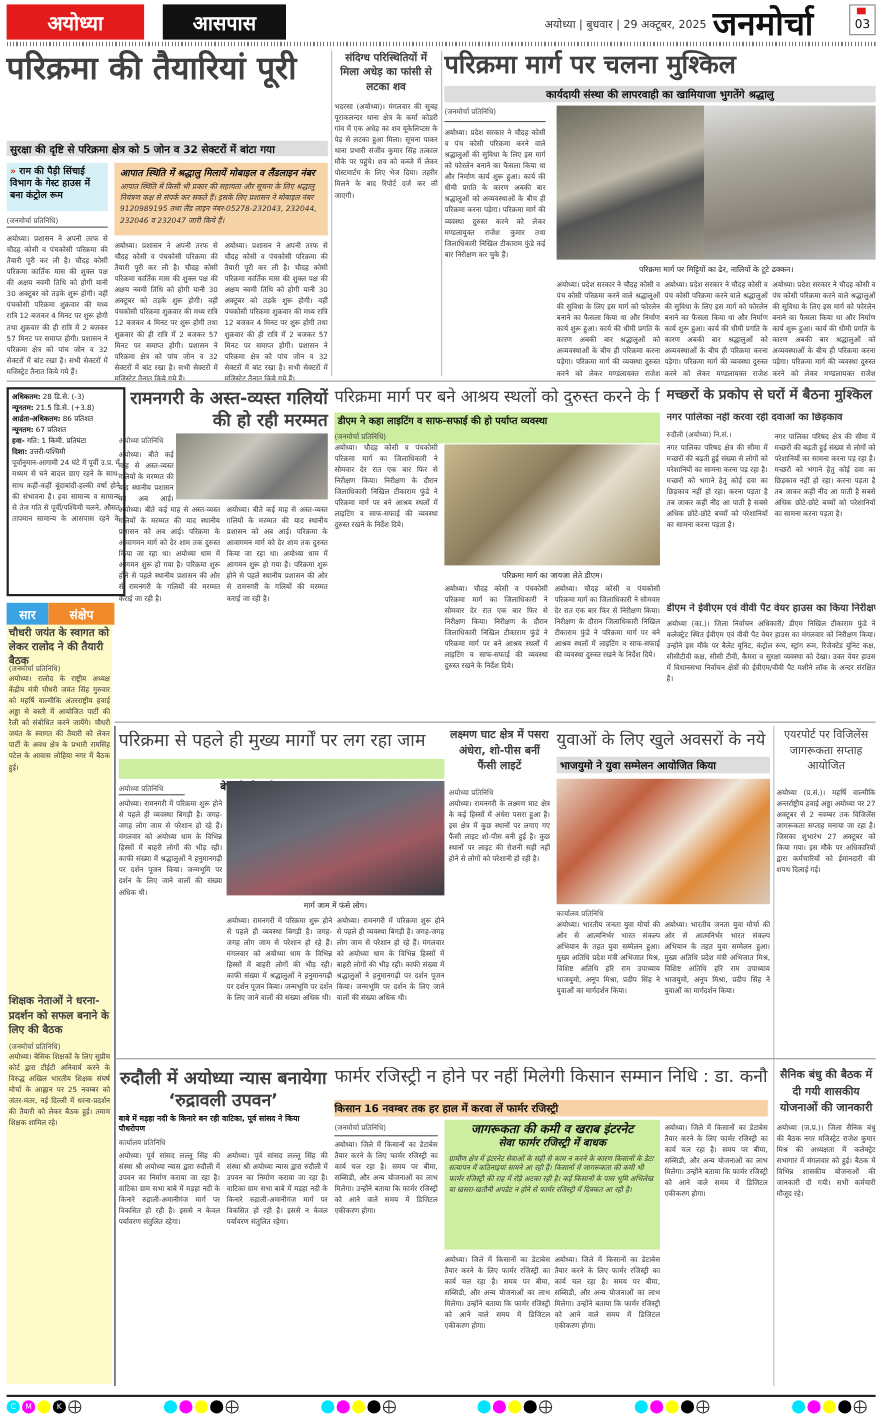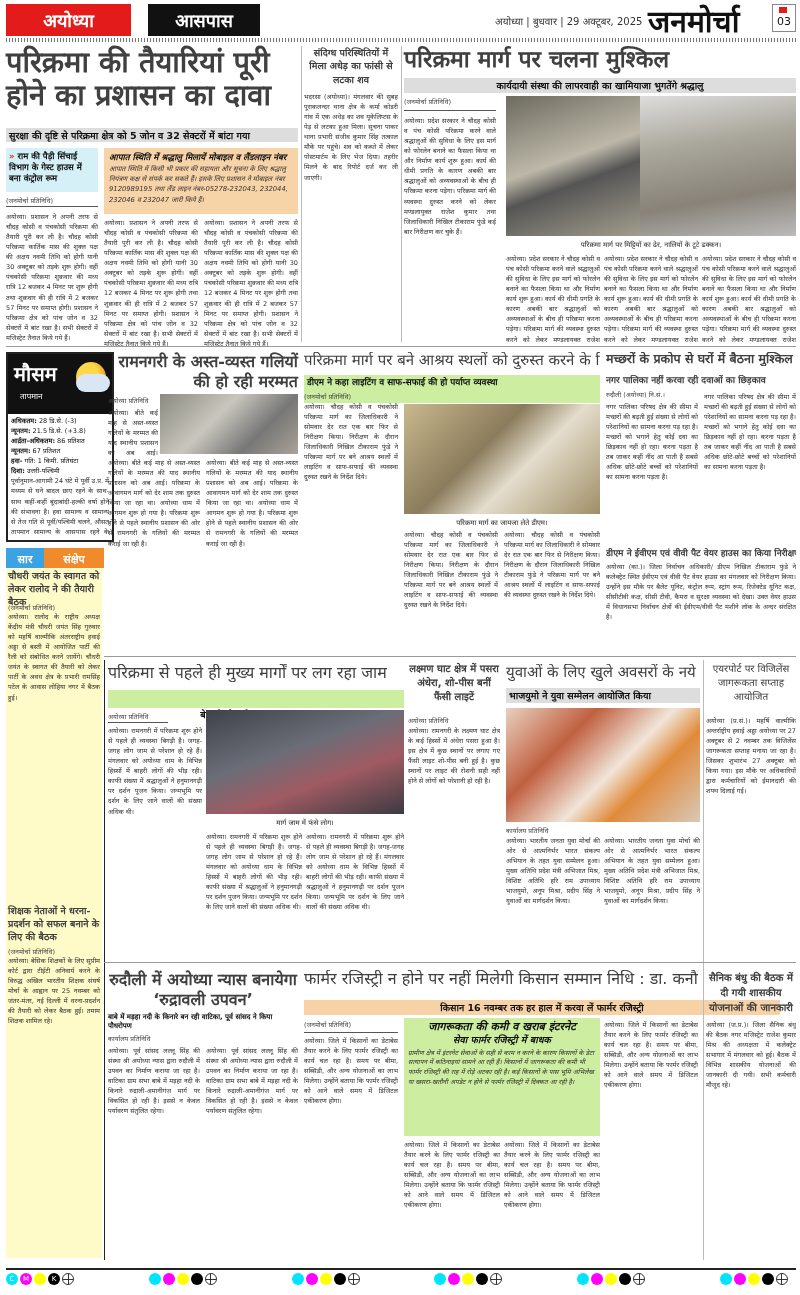--- a/index.html
+++ b/index.html
@@ -40,21 +40,20 @@
 <div class="abs dateline">अयोध्या | बुधवार | 29 अक्टूबर, 2025</div>
 <div class="abs masthead">जनमोर्चा</div>
 <div class="abs pageno">
     <span class="flag"></span>
     <span>03</span>
   </div>
 <div class="abs dots"></div>
 
 <div class="abs h1" style="left:6px;top:46px;width:292px;font-size:29px;">
   <div>परिक्रमा की तैयारियां पूरी</div>
-  <div>होने का प्रशासन का दावा</div>
 </div>
 <div class="abs bar-grey" style="left:6px;top:128px;width:292px;height:14px;font-size:9.5px;font-weight:bold;padding:1px 3px;white-space:nowrap;overflow:hidden">सुरक्षा की दृष्टि से परिक्रमा क्षेत्र को 5 जोन व 32 सेक्टरों में बांटा गया</div>
 <div class="abs box-cyan" style="left:6px;top:148px;width:92px;height:44px;font-size:8.5px;font-weight:bold;padding:3px;line-height:1.3">
   <span style="color:#d31">» </span><span>राम की पैड़ी सिंचाई विभाग के गेस्ट हाउस में बना कंट्रोल रूम</span>
 </div>
 <div class="abs byline" style="left:6px;top:196px">(जनमोर्चा प्रतिनिधि)</div>
 <div class="abs rule" style="left:6px;top:206px;width:92px"></div>
 <div class="abs box-peach" style="left:104px;top:148px;width:194px;height:66px;padding:3px 5px">
   <div style="font-size:8.5px;font-weight:bold;font-style:italic;margin-bottom:2px">आपात स्थिति में श्रद्धालु मिलायें मोबाइल व लैंडलाइन नंबर</div>
   <div style="font-size:6.8px;font-style:italic;line-height:1.5;color:#333">आपात स्थिति में किसी भी प्रकार की सहायता और सूचना के लिए श्रद्धालु नियंत्रण कक्ष से संपर्क कर सकते हैं। इसके लिए प्रशासन ने मोबाइल नंबर 9120989195 तथा लैंड लाइन नंबर-05278-232043, 232044, 232046 व 232047 जारी किये हैं।</div>
@@ -72,26 +71,20 @@
 <div class="abs rule" style="left:404px;top:110px;width:92px"></div>
 <div class="abs txt" style="left:404px;top:116px;width:92px;height:226px">अयोध्या। प्रदेश सरकार ने चौदह कोसी व पंच कोसी परिक्रमा करने वाले श्रद्धालुओं की सुविधा के लिए इस मार्ग को फोरलेन बनाने का फैसला किया था और निर्माण कार्य शुरू हुआ। कार्य की धीमी प्रगति के कारण अबकी बार श्रद्धालुओं को अव्यवस्थाओं के बीच ही परिक्रमा करना पड़ेगा। परिक्रमा मार्ग की व्यवस्था दुरुस्त करने को लेकर मण्डलायुक्त राजेश कुमार तथा जिलाधिकारी निखिल टीकाराम फुंडे कई बार निरीक्षण कर चुके हैं।</div>
 <div class="abs img" style="left:506px;top:96px;width:134px;height:140px;background:linear-gradient(160deg,#6d6a5f,#bdb8a8 45%,#555 60%,#a29d8d)"></div>
 <div class="abs img" style="left:640px;top:96px;width:156px;height:140px;background:linear-gradient(170deg,#ddd,#a9a69b 35%,#888278 70%,#bbb)"></div>
 <div class="abs cap" style="left:506px;top:240px;width:290px">परिक्रमा मार्ग पर मिट्टियों का ढेर, नालियों के टूटे ढक्कन।</div>
 <div class="abs txt" style="left:506px;top:254px;width:94px;height:88px">अयोध्या। प्रदेश सरकार ने चौदह कोसी व पंच कोसी परिक्रमा करने वाले श्रद्धालुओं की सुविधा के लिए इस मार्ग को फोरलेन बनाने का फैसला किया था और निर्माण कार्य शुरू हुआ। कार्य की धीमी प्रगति के कारण अबकी बार श्रद्धालुओं को अव्यवस्थाओं के बीच ही परिक्रमा करना पड़ेगा। परिक्रमा मार्ग की व्यवस्था दुरुस्त करने को लेकर मण्डलायुक्त राजेश कुमार तथा जिलाधिकारी निखिल टीकाराम फुंडे कई बार निरीक्षण कर चुके हैं।</div>
 <div class="abs txt" style="left:604px;top:254px;width:94px;height:88px">अयोध्या। प्रदेश सरकार ने चौदह कोसी व पंच कोसी परिक्रमा करने वाले श्रद्धालुओं की सुविधा के लिए इस मार्ग को फोरलेन बनाने का फैसला किया था और निर्माण कार्य शुरू हुआ। कार्य की धीमी प्रगति के कारण अबकी बार श्रद्धालुओं को अव्यवस्थाओं के बीच ही परिक्रमा करना पड़ेगा। परिक्रमा मार्ग की व्यवस्था दुरुस्त करने को लेकर मण्डलायुक्त राजेश कुमार तथा जिलाधिकारी निखिल टीकाराम फुंडे कई बार निरीक्षण कर चुके हैं।</div>
 <div class="abs txt" style="left:702px;top:254px;width:94px;height:88px">अयोध्या। प्रदेश सरकार ने चौदह कोसी व पंच कोसी परिक्रमा करने वाले श्रद्धालुओं की सुविधा के लिए इस मार्ग को फोरलेन बनाने का फैसला किया था और निर्माण कार्य शुरू हुआ। कार्य की धीमी प्रगति के कारण अबकी बार श्रद्धालुओं को अव्यवस्थाओं के बीच ही परिक्रमा करना पड़ेगा। परिक्रमा मार्ग की व्यवस्था दुरुस्त करने को लेकर मण्डलायुक्त राजेश कुमार तथा जिलाधिकारी निखिल टीकाराम फुंडे कई बार निरीक्षण कर चुके हैं।</div>
 
 <div class="abs weather">
-  <div class="wtop">
-    <div style="position:absolute;left:6px;top:6px;font-size:20px;font-weight:bold">मौसम</div>
-    <div style="position:absolute;left:12px;top:36px;font-size:8px">तापमान</div>
-    <div class="sun"></div>
-    <div class="cloud"></div>
-  </div>
   <div style="padding:2px 3px;font-size:6.5px;line-height:1.55">
     <div><b>अधिकतम:</b> <span>28 डि.से. (-3)</span></div>
     <div><b>न्यूनतम:</b> <span>21.5 डि.से. (+3.8)</span></div>
     <div><b>आर्द्रता-अधिकतम:</b> <span>86 प्रतिशत</span></div>
     <div><b>न्यूनतम:</b> <span>67 प्रतिशत</span></div>
     <div><b>हवा-</b> <span>गति: 1 किमी. प्रतिघंटा</span></div>
     <div><b>दिशा:</b> <span>उत्तरी-पश्चिमी</span></div>
     <div style="height:60px;overflow:hidden;text-align:justify;color:#333">पूर्वानुमान-आगामी 24 घंटे में पूर्वी उ.प्र. में मध्यम से घने बादल छाए रहने के साथ-साथ कहीं-कहीं बूंदाबांदी-हल्की वर्षा होने की संभावना है। हवा सामान्य व सामान्य से तेज गति से पूर्वी/पश्चिमी चलने, औसत तापमान सामान्य के आसपास रहने के आसार हैं।</div>
   </div>
 </div>
@@ -155,21 +148,21 @@
 <div class="abs h1" style="left:706px;top:662px;width:90px;font-size:10px;text-align:center;line-height:1.4;font-weight:normal">एयरपोर्ट पर विजिलेंस जागरूकता सप्ताह आयोजित</div>
 <div class="abs txt" style="left:706px;top:716px;width:90px;height:240px">अयोध्या (प्र.सं.)। महर्षि वाल्मीकि अन्तर्राष्ट्रीय हवाई अड्डा अयोध्या पर 27 अक्टूबर से 2 नवम्बर तक विजिलेंस जागरूकता सप्ताह मनाया जा रहा है। जिसका शुभारंभ 27 अक्टूबर को किया गया। इस मौके पर अधिकारियों द्वारा कर्मचारियों को ईमानदारी की शपथ दिलाई गई।</div>
 
 <div class="abs h1" style="left:108px;top:970px;width:190px;font-size:16px;line-height:1.25;text-align:center">रुदौली में अयोध्या न्यास बनायेगा ‘रुद्रावली उपवन’</div>
 <div class="abs" style="left:108px;top:1013px;width:190px;font-size:7px;font-weight:bold;line-height:1.3">बाबे में मड़हा नदी के किनारे बन रही वाटिका, पूर्व सांसद ने किया पौधरोपण</div>
 <div class="abs byline" style="left:108px;top:1034px">कार्यालय प्रतिनिधि</div>
 <div class="abs txt" style="left:108px;top:1046px;width:92px;height:212px">अयोध्या। पूर्व सांसद लल्लू सिंह की संस्था श्री अयोध्या न्यास द्वारा रुदौली में उपवन का निर्माण कराया जा रहा है। वाटिका ग्राम सभा बाबे में मड़हा नदी के किनारे रुद्राली-अमानीगंज मार्ग पर विकसित हो रही है। इससे न केवल पर्यावरण संतुलित रहेगा।</div>
 <div class="abs txt" style="left:206px;top:1046px;width:92px;height:212px">अयोध्या। पूर्व सांसद लल्लू सिंह की संस्था श्री अयोध्या न्यास द्वारा रुदौली में उपवन का निर्माण कराया जा रहा है। वाटिका ग्राम सभा बाबे में मड़हा नदी के किनारे रुद्राली-अमानीगंज मार्ग पर विकसित हो रही है। इससे न केवल पर्यावरण संतुलित रहेगा।</div>
 
 <div class="abs h1" style="left:304px;top:970px;width:394px;font-size:16px;font-weight:normal;white-space:nowrap;overflow:hidden">फार्मर रजिस्ट्री न होने पर नहीं मिलेगी किसान सम्मान निधि : डा. कनौजिया</div>
-<div class="abs bar-peach" style="left:304px;top:1000px;width:476px;height:15px;font-size:9.5px;font-weight:bold;text-align:center;padding-top:1px">किसान 16 नवम्बर तक हर हाल में करवा लें फार्मर रजिस्ट्री</div>
+<div class="abs bar-peach" style="left:304px;top:1000px;width:394px;height:15px;font-size:9.5px;font-weight:bold;text-align:left;padding-top:1px">किसान 16 नवम्बर तक हर हाल में करवा लें फार्मर रजिस्ट्री</div>
 <div class="abs byline" style="left:304px;top:1020px">(जनमोर्चा प्रतिनिधि)</div>
 <div class="abs rule" style="left:304px;top:1032px;width:94px"></div>
 <div class="abs txt" style="left:304px;top:1036px;width:94px;height:222px">अयोध्या। जिले में किसानों का डेटाबेस तैयार करने के लिए फार्मर रजिस्ट्री का कार्य चल रहा है। समय पर बीमा, सब्सिडी, और अन्य योजनाओं का लाभ मिलेगा। उन्होंने बताया कि फार्मर रजिस्ट्री को आने वाले समय में डिजिटल एकीकरण होगा।</div>
 <div class="abs bar-green" style="left:404px;top:1018px;width:196px;height:118px;padding:2px 4px">
   <div style="font-size:11px;font-weight:bold;font-style:italic;text-align:center;line-height:1.3">जागरूकता की कमी व खराब इंटरनेट</div>
   <div style="font-size:9.5px;font-weight:bold;font-style:italic;text-align:center;line-height:1.3;margin-bottom:2px">सेवा फार्मर रजिस्ट्री में बाधक</div>
   <div style="font-size:6.5px;font-style:italic;line-height:1.5;color:#333;height:78px;overflow:hidden">ग्रामीण क्षेत्र में इंटरनेट सेवाओं के सही से काम न करने के कारण किसानों के डेटा सत्यापन में कठिनाइयां सामने आ रही हैं। किसानों में जागरूकता की कमी भी फार्मर रजिस्ट्री की राह में रोड़े अटका रही है। कई किसानों के पास भूमि अभिलेख या खसरा-खतौनी अपडेट न होने से फार्मर रजिस्ट्री में दिक्कत आ रही है।</div>
 </div>
 <div class="abs txt" style="left:404px;top:1140px;width:96px;height:118px">अयोध्या। जिले में किसानों का डेटाबेस तैयार करने के लिए फार्मर रजिस्ट्री का कार्य चल रहा है। समय पर बीमा, सब्सिडी, और अन्य योजनाओं का लाभ मिलेगा। उन्होंने बताया कि फार्मर रजिस्ट्री को आने वाले समय में डिजिटल एकीकरण होगा।</div>
 <div class="abs txt" style="left:504px;top:1140px;width:96px;height:118px">अयोध्या। जिले में किसानों का डेटाबेस तैयार करने के लिए फार्मर रजिस्ट्री का कार्य चल रहा है। समय पर बीमा, सब्सिडी, और अन्य योजनाओं का लाभ मिलेगा। उन्होंने बताया कि फार्मर रजिस्ट्री को आने वाले समय में डिजिटल एकीकरण होगा।</div>

